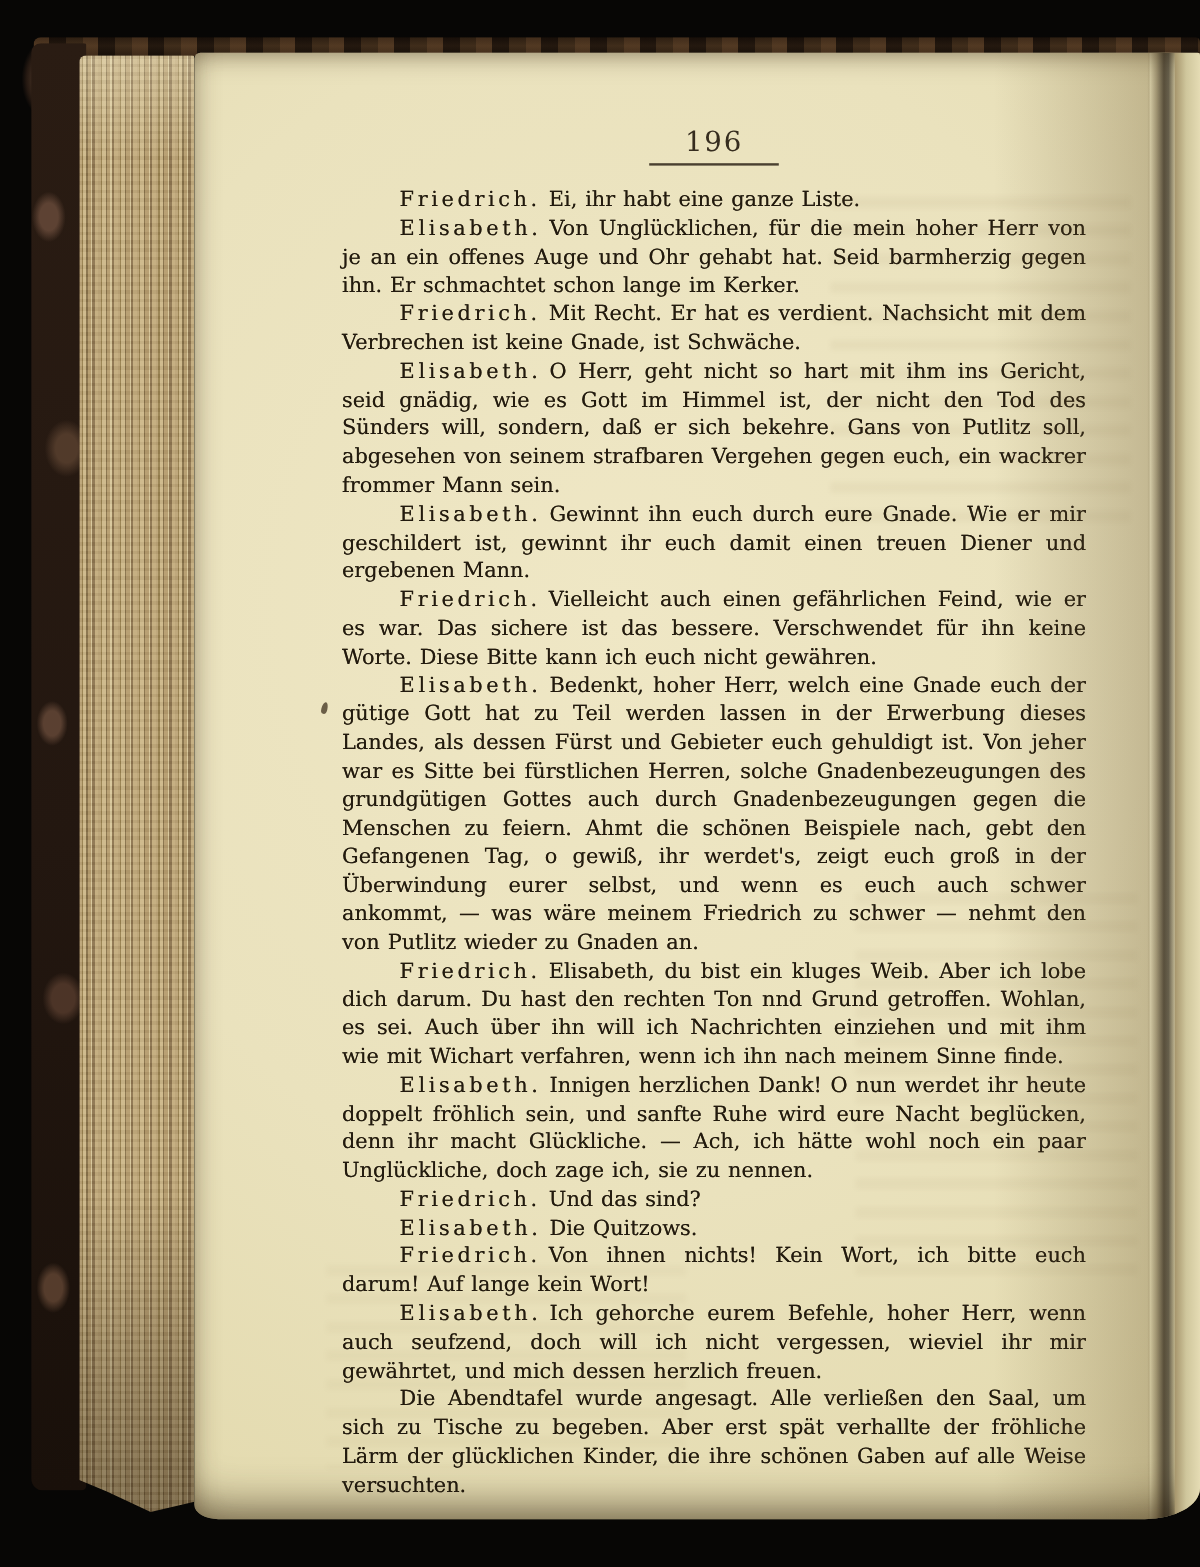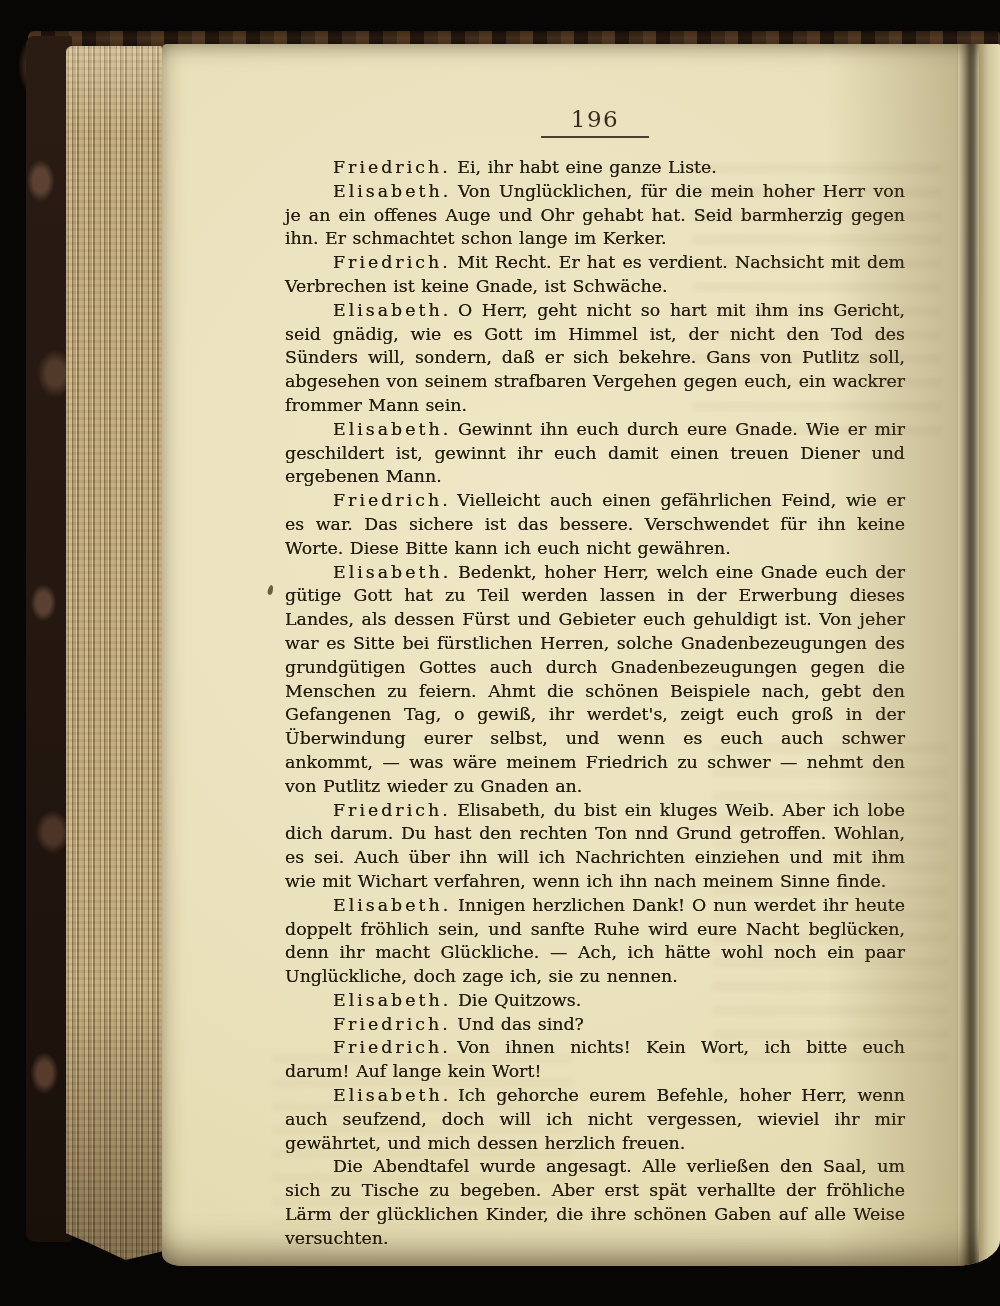--- a/index.html
+++ b/index.html
@@ -142,20 +142,20 @@
   <main class="text-block">
       <p class="para"><span class="speaker">Friedrich.</span><span>Ei, ihr habt eine ganze Liste.</span></p>
       <p class="para"><span class="speaker">Elisabeth.</span><span>Von Unglücklichen, für die mein hoher Herr von je an ein offenes Auge und Ohr gehabt hat. Seid barmherzig gegen ihn. Er schmachtet schon lange im Kerker.</span></p>
       <p class="para"><span class="speaker">Friedrich.</span><span>Mit Recht. Er hat es verdient. Nachsicht mit dem Verbrechen ist keine Gnade, ist Schwäche.</span></p>
       <p class="para"><span class="speaker">Elisabeth.</span><span>O Herr, geht nicht so hart mit ihm ins Gericht, seid gnädig, wie es Gott im Himmel ist, der nicht den Tod des Sünders will, sondern, daß er sich bekehre. Gans von Putlitz soll, abgesehen von seinem strafbaren Vergehen gegen euch, ein wackrer frommer Mann sein.</span></p>
       <p class="para"><span class="speaker">Elisabeth.</span><span>Gewinnt ihn euch durch eure Gnade. Wie er mir geschildert ist, gewinnt ihr euch damit einen treuen Diener und ergebenen Mann.</span></p>
       <p class="para"><span class="speaker">Friedrich.</span><span>Vielleicht auch einen gefährlichen Feind, wie er es war. Das sichere ist das bessere. Verschwendet für ihn keine Worte. Diese Bitte kann ich euch nicht gewähren.</span></p>
       <p class="para"><span class="speaker">Elisabeth.</span><span>Bedenkt, hoher Herr, welch eine Gnade euch der gütige Gott hat zu Teil werden lassen in der Erwerbung dieses Landes, als dessen Fürst und Gebieter euch gehuldigt ist. Von jeher war es Sitte bei fürstlichen Herren, solche Gnadenbezeugungen des grundgütigen Gottes auch durch Gnadenbezeugungen gegen die Menschen zu feiern. Ahmt die schönen Beispiele nach, gebt den Gefangenen Tag, o gewiß, ihr werdet's, zeigt euch groß in der Überwindung eurer selbst, und wenn es euch auch schwer ankommt, — was wäre meinem Friedrich zu schwer — nehmt den von Putlitz wieder zu Gnaden an.</span></p>
       <p class="para"><span class="speaker">Friedrich.</span><span>Elisabeth, du bist ein kluges Weib. Aber ich lobe dich darum. Du hast den rechten Ton nnd Grund getroffen. Wohlan, es sei. Auch über ihn will ich Nachrichten einziehen und mit ihm wie mit Wichart verfahren, wenn ich ihn nach meinem Sinne finde.</span></p>
       <p class="para"><span class="speaker">Elisabeth.</span><span>Innigen herzlichen Dank! O nun werdet ihr heute doppelt fröhlich sein, und sanfte Ruhe wird eure Nacht beglücken, denn ihr macht Glückliche. — Ach, ich hätte wohl noch ein paar Unglückliche, doch zage ich, sie zu nennen.</span></p>
+      <p class="para"><span class="speaker">Friedrich.</span><span>Und das sind?</span></p>
       <p class="para"><span class="speaker">Elisabeth.</span><span>Die Quitzows.</span></p>
-      <p class="para"><span class="speaker">Friedrich.</span><span>Und das sind?</span></p>
       <p class="para"><span class="speaker">Friedrich.</span><span>Von ihnen nichts! Kein Wort, ich bitte euch darum! Auf lange kein Wort!</span></p>
       <p class="para"><span class="speaker">Elisabeth.</span><span>Ich gehorche eurem Befehle, hoher Herr, wenn auch seufzend, doch will ich nicht vergessen, wieviel ihr mir gewährtet, und mich dessen herzlich freuen.</span></p>
       <p class="para"><span>Die Abendtafel wurde angesagt. Alle verließen den Saal, um sich zu Tische zu begeben. Aber erst spät verhallte der fröhliche Lärm der glücklichen Kinder, die ihre schönen Gaben auf alle Weise versuchten.</span></p>
     </main>
 
 </div>
 
 </body></html>

